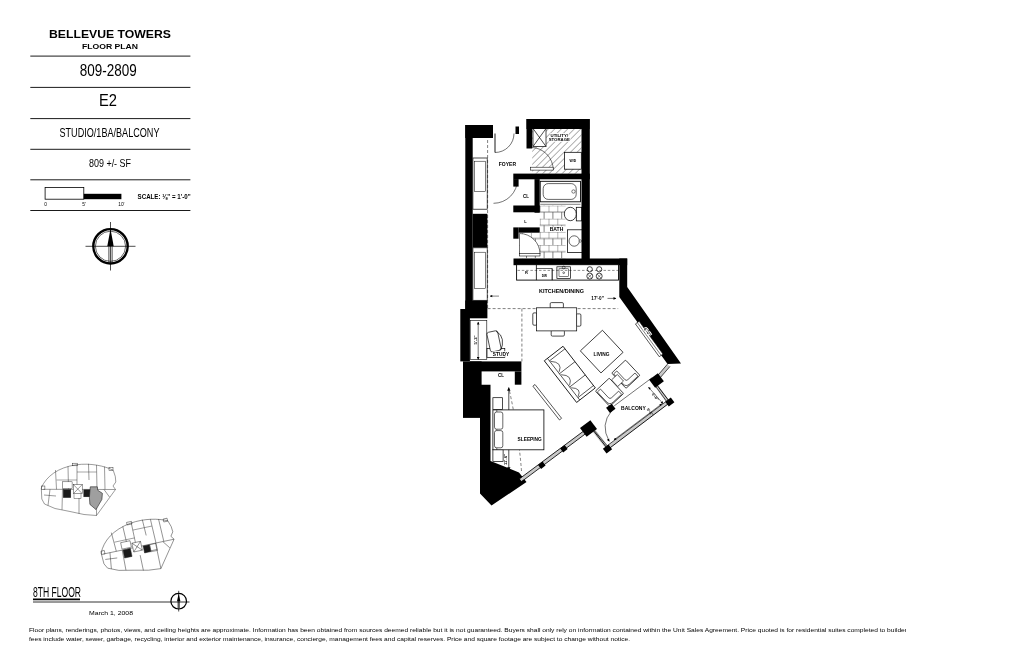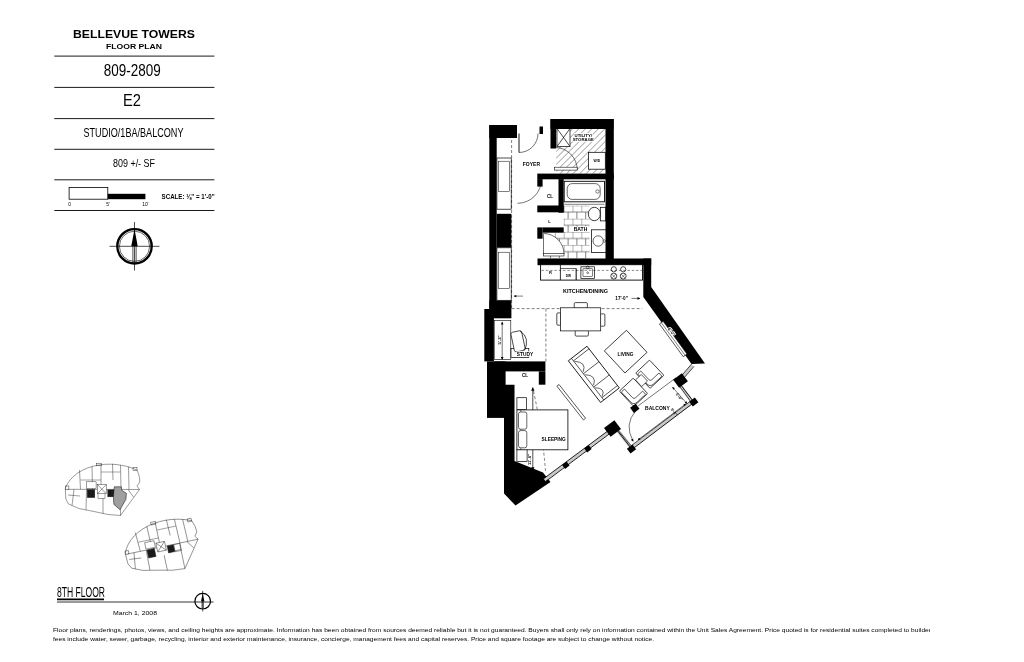--- a/index.html
+++ b/index.html
@@ -1,16 +1,16 @@
 <!DOCTYPE html>
 <html><head>
 <meta charset="utf-8">
 <style>
   html,body{margin:0;padding:0;background:#fff;}
-  #page{position:relative;width:906px;height:662px;background:#fff;overflow:hidden;margin-left:24px;}
+  #page{position:relative;width:906px;height:662px;background:#fff;overflow:hidden;}
   svg{font-family:"Liberation Sans",sans-serif;}
   text{fill:#000;}
   .b{font-weight:bold;}
   .halo{paint-order:stroke;stroke:#fff;stroke-width:1.6px;}
 </style>
 </head>
 <body>
 <div id="page">
 <svg width="1024" height="662" viewBox="0 0 1024 662">
 <defs>

